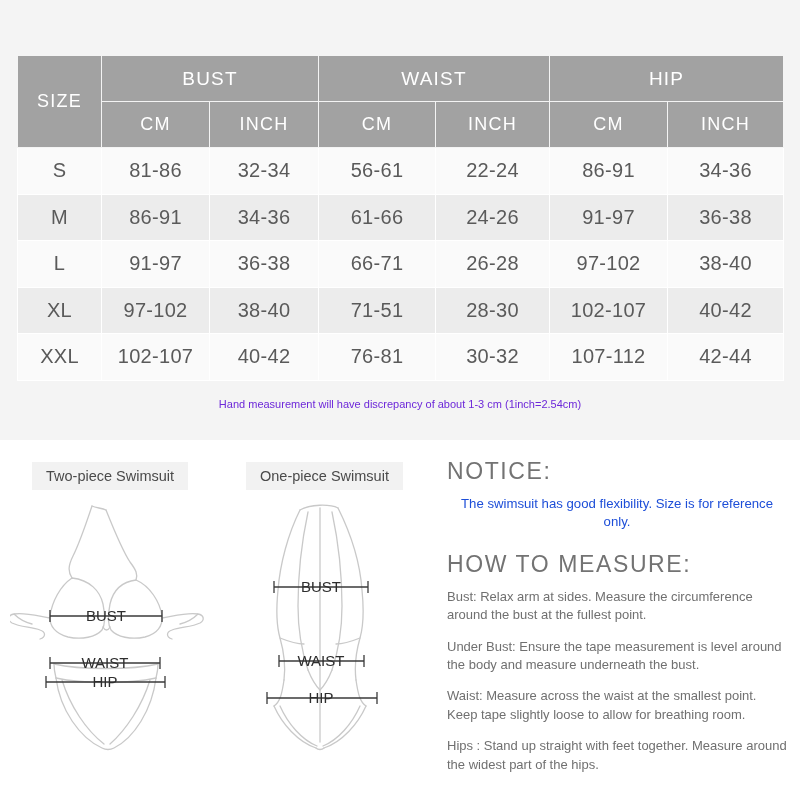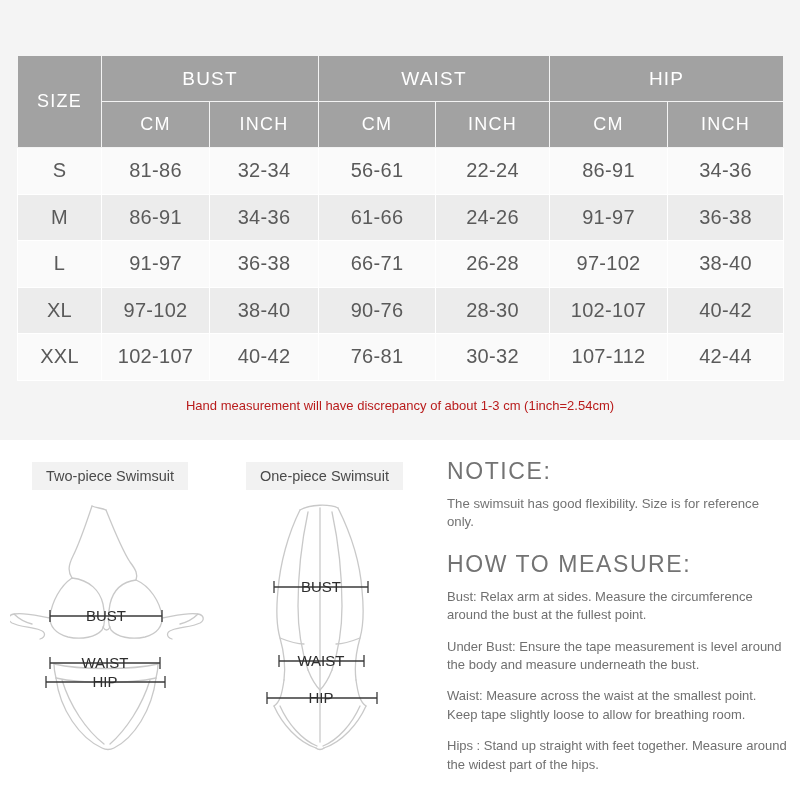--- a/index.html
+++ b/index.html
@@ -60,22 +60,22 @@
   }
   .row-odd td  { background: #fafafa; }
   .row-even td { background: #ececec; }
 
   .footnote {
     position: absolute;
     left: 0;
     top: 398px;
     width: 800px;
     text-align: center;
-    font-size: 13px;
-    color: #b91c1c;
+    font-size: 11px;
+    color: #6d28d9;
   }
 
   
   .bottom-section {
     position: absolute;
     left: 0;
     top: 440px;
     width: 664px;
     height: 360px;
     background: #ffffff;
@@ -114,21 +114,22 @@
     color: #737373;
     letter-spacing: 1.6px;
     margin: 0 0 10px 0;
     font-weight: normal;
   }
   .info-heading.second { margin-top: 20px; }
   .notice-line {
     font-size: 13.2px;
     line-height: 1.35;
     margin-bottom: 11px;
-    color: #737373;
+    color: #1d4ed8;
+    text-align: center;
   }
   .measure-block {
     font-size: 13px;
     line-height: 1.42;
     margin-bottom: 13px;
     color: #707070;
     margin-top: 10px;
   }
 </style>
 </head>
@@ -187,21 +188,21 @@
         <td>36-38</td>
         <td>66-71</td>
         <td>26-28</td>
         <td>97-102</td>
         <td>38-40</td>
       </tr>
       <tr class="body-row row-even">
         <td>XL</td>
         <td>97-102</td>
         <td>38-40</td>
-        <td>90-76</td>
+        <td>71-51</td>
         <td>28-30</td>
         <td>102-107</td>
         <td>40-42</td>
       </tr>
       <tr class="body-row row-odd">
         <td>XXL</td>
         <td>102-107</td>
         <td>40-42</td>
         <td>76-81</td>
         <td>30-32</td>

